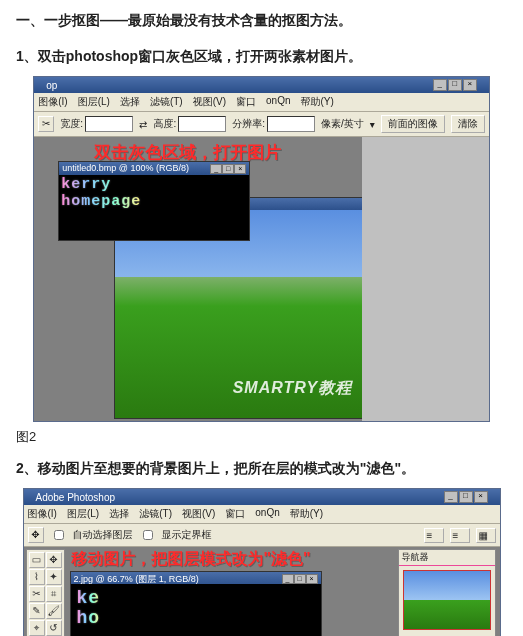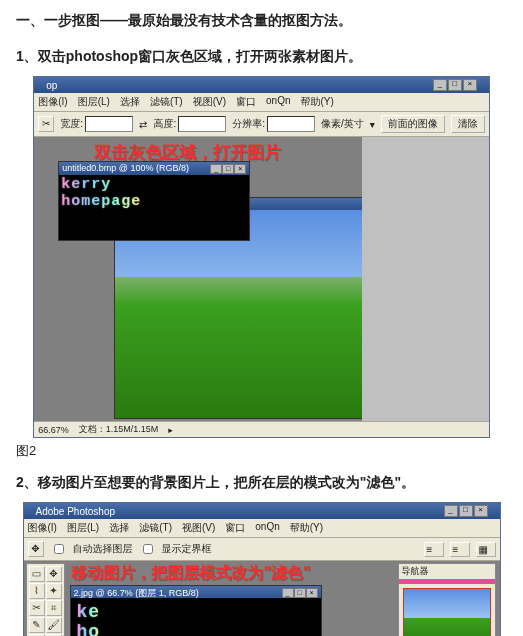--- a/index.html
+++ b/index.html
@@ -155,21 +155,21 @@
     color:#333;
   }
   .palette {
     position:absolute;
     background:#ece9d8;
     border:1px solid #888;
     font-size:9px;
   }
   .palette .pal-title {
     background:#ece9d8;
-    border-bottom:5px solid #ec4899;
+    border-bottom:1px solid #ec4899;
     padding:1px 3px;
   }
   .neon {
     font-family: "Courier New", monospace;
     font-weight:bold;
     font-size:15px;
     letter-spacing:1px;
     background: linear-gradient(90deg,#ff5ec4,#5eb3ff,#5effc4,#ffe45e);
     -webkit-background-clip: text;
     background-clip: text;
@@ -247,27 +247,23 @@
         <div class="doc-titlebar">
           <span>untitled0.bmp @ 100% (RGB/8)</span>
           <div class="winbtns"><span>_</span><span>□</span><span>×</span></div>
         </div>
         <div style="position:absolute;top:14px;left:2px;">
           <div class="neon">kerry</div>
           <div class="neon">homepage</div>
         </div>
       </div>
 
-    </div>
-    
-    <div class="statusbar">
-      <span>66.67%</span>
-      <span>文档：1.15M/1.15M</span>
-      <span>▸</span>
-    </div>
+      <div class="watermark" style="right:10px; bottom:22px; font-size:16px;">SMARTRY教程</div>
+    </div>
+    
   </div>
 </div>
 
 <div class="caption">图2</div>
 
 <div class="step">2、移动图片至想要的背景图片上，把所在层的模式改为"滤色"。</div>
 
 <div class="figure-wrap" style="position:relative;">
   <div class="ps-window">
     <div class="titlebar">

